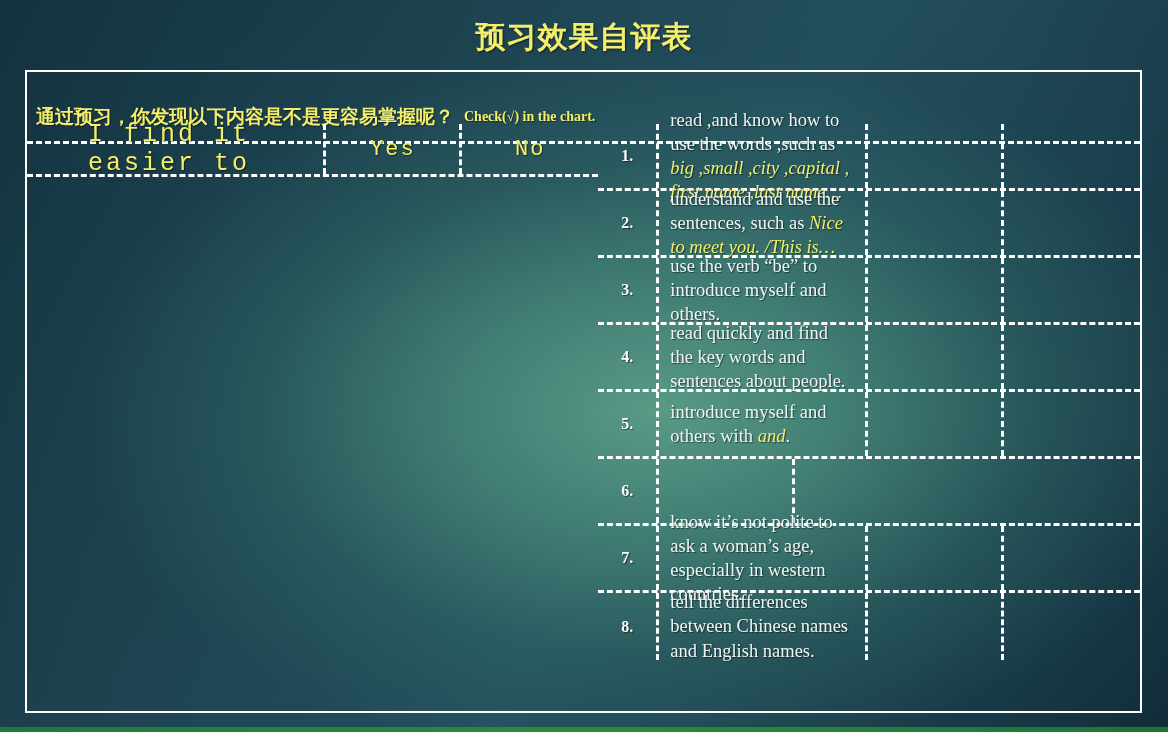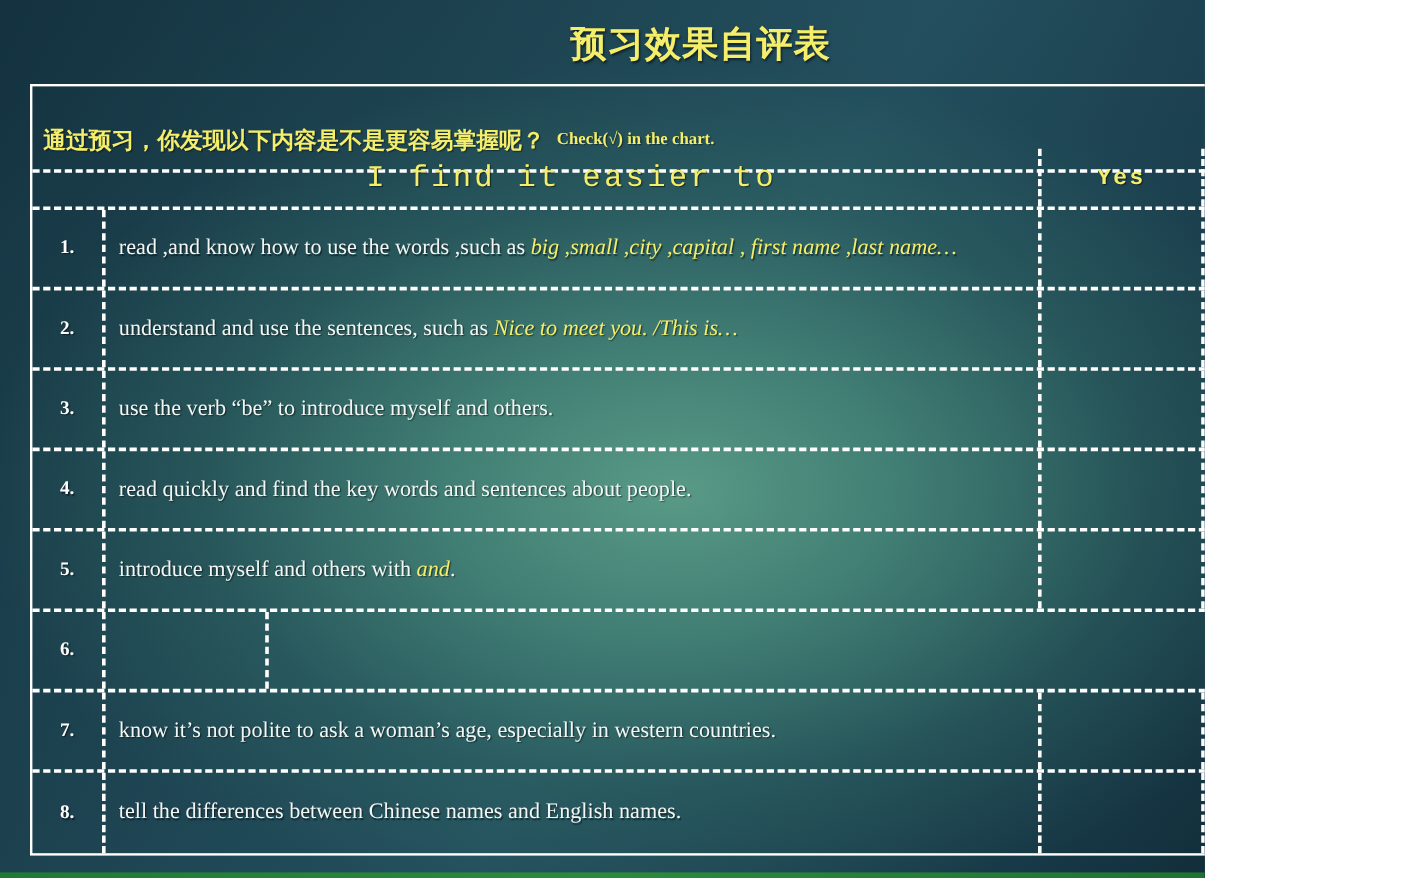--- a/index.html
+++ b/index.html
@@ -9,21 +9,21 @@
   body {
     width: 1168px;
     height: 732px;
     overflow: hidden;
     font-family: "Liberation Serif", "DejaVu Serif", serif;
   }
 
   
   .slide {
     position: relative;
-    width: 1004px;
+    width: 1168px;
     height: 732px;
     background-color: #1b3d4d;
     background-image:
       radial-gradient(ellipse 760px 470px at 56% 56%,
          rgba(92,158,136,0.95) 0%,
          rgba(72,138,122,0.80) 26%,
          rgba(48,104,100,0.52) 52%,
          rgba(30,72,82,0.20) 76%,
          rgba(24,58,72,0.0) 100%),
       linear-gradient(118deg, #14323f 0%, #1d4250 30%, #245060 56%, #163544 88%, #112b38 100%);
@@ -100,21 +100,21 @@
   }
 
   
   .grid {
     position: absolute;
     left: 0;
     top: 52px;
     width: 100%;
     height: 587px;
     display: flex;
-    flex-direction: column;
+    flex-direction: row;
     justify-content: center;
   }
 
   .row {
     display: flex;
     width: 100%;
     border-bottom: 3px dashed #ffffff;
     box-sizing: border-box;
   }
   .row:last-child { border-bottom: none; }
@@ -167,25 +167,24 @@
   }
 
   .c-yes, .c-no {
     width: 136px;
     flex: 0 0 136px;
     box-sizing: border-box;
     display: flex;
     align-items: center;
     justify-content: center;
     color: #f4ee6a;
-    font-size: 19px;
+    font-size: 22px;
     letter-spacing: 2px;
     font-family: "Liberation Mono", "DejaVu Sans Mono", monospace;
     text-shadow: 1px 1px 1px rgba(0,0,0,0.5);
-    font-weight: bold;
   }
   .c-yes { border-right: 3px dashed #ffffff; }
   .c-no  { border-right: none; }
 
   .hl {
     color: #f4ee6a;
     font-weight: normal;
     font-style: italic;
   }
 </style>

